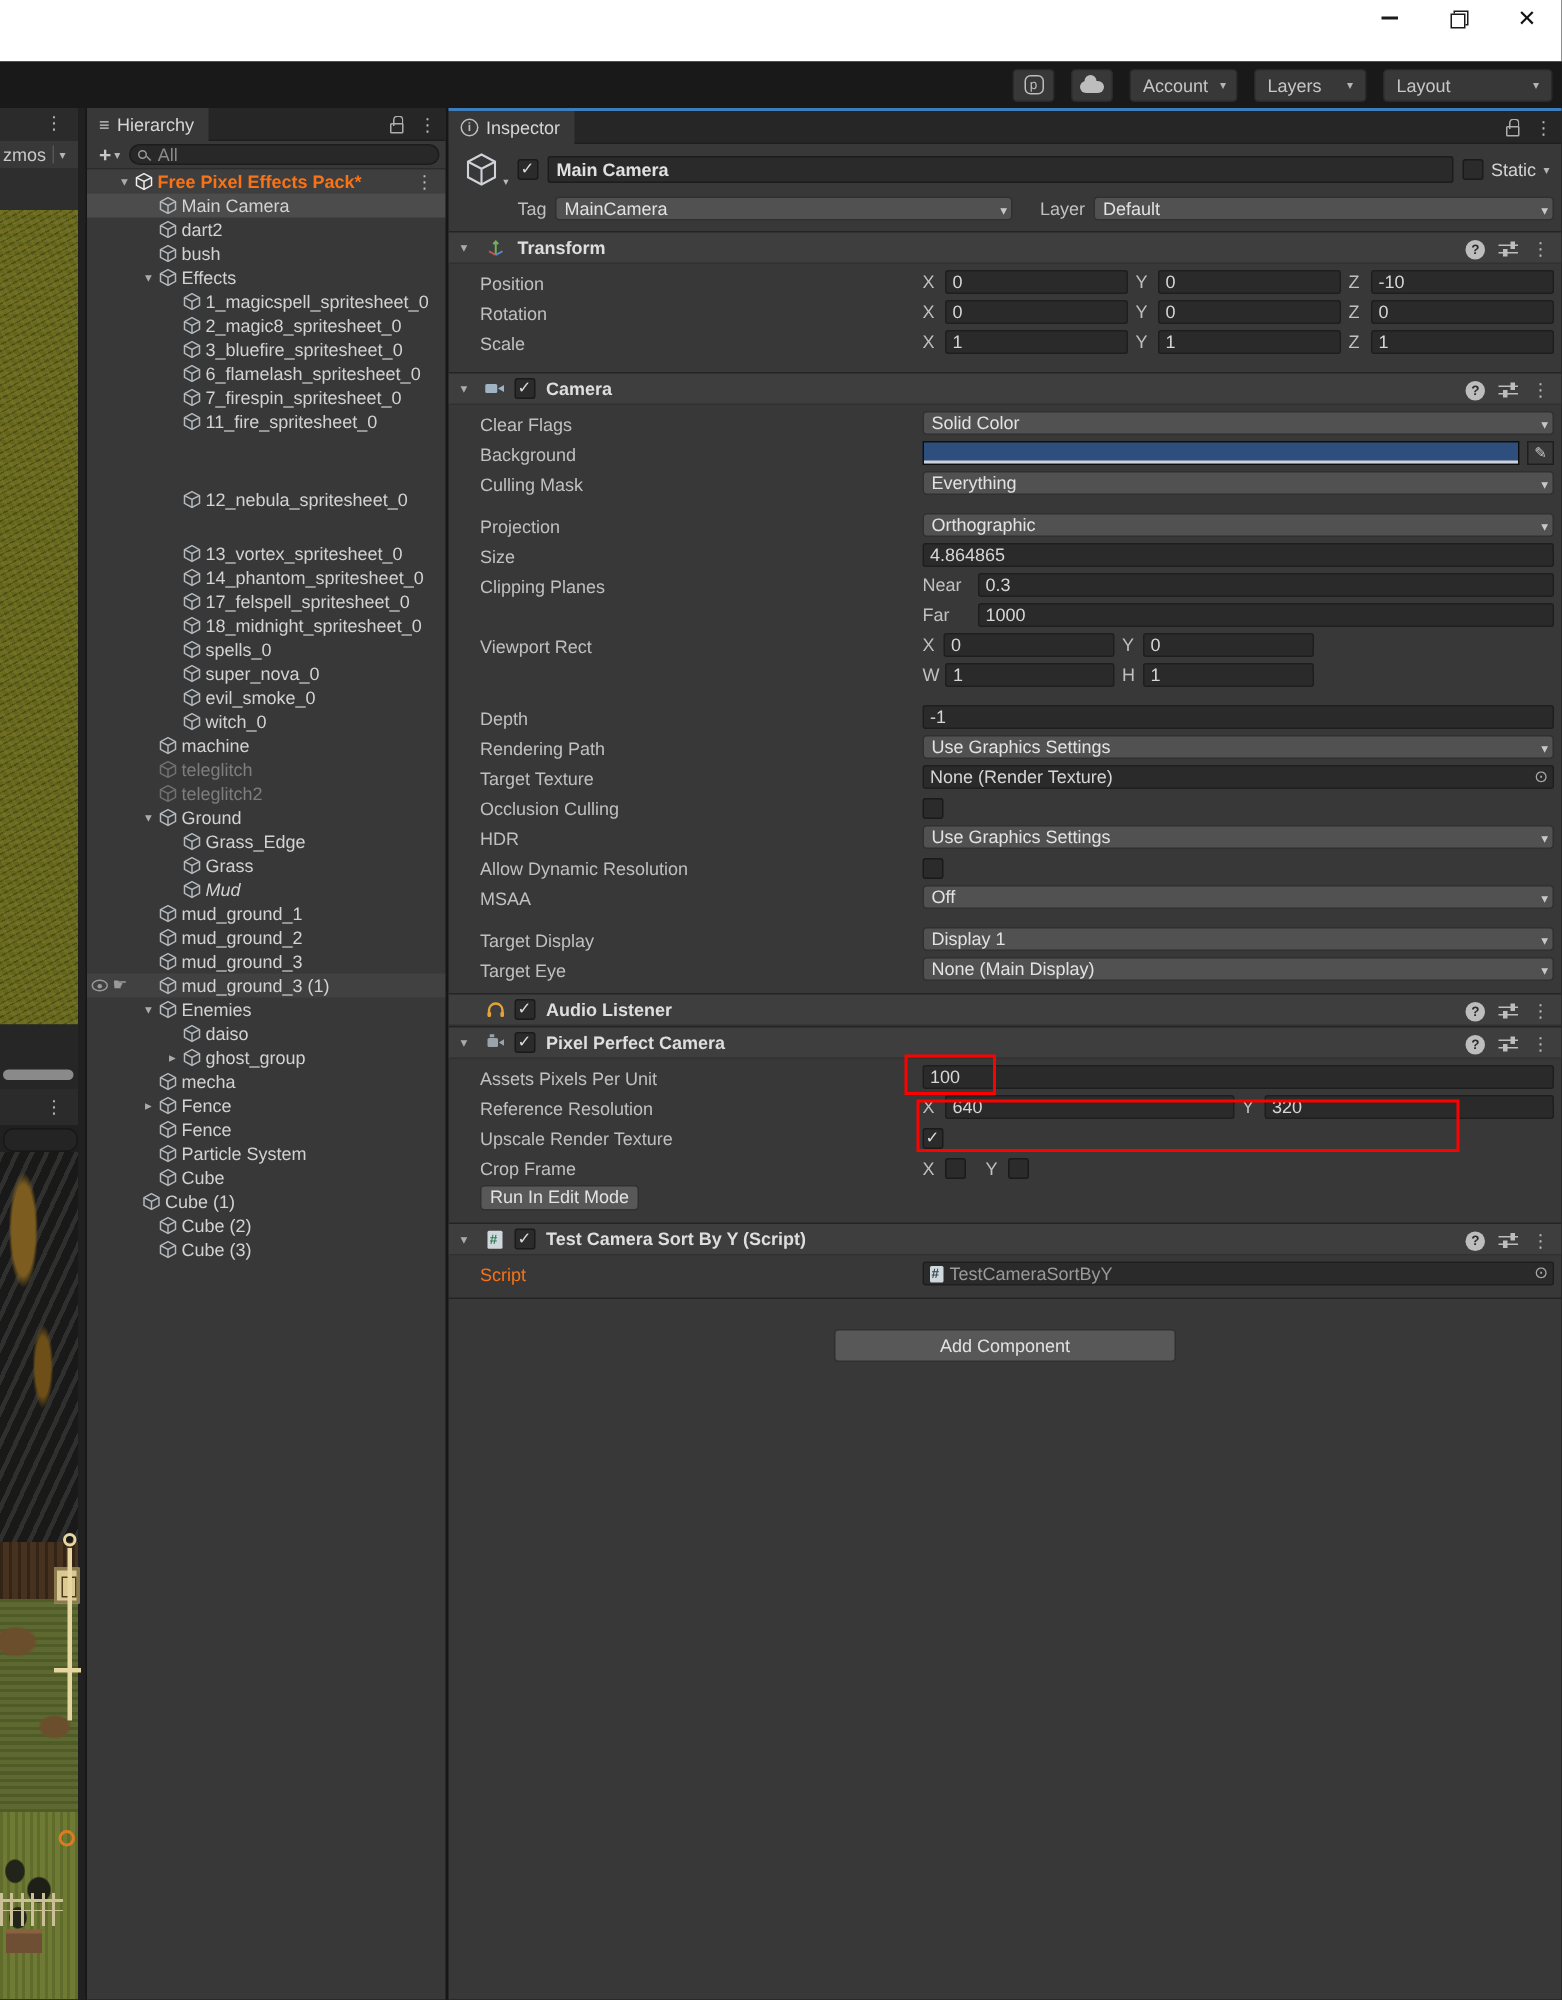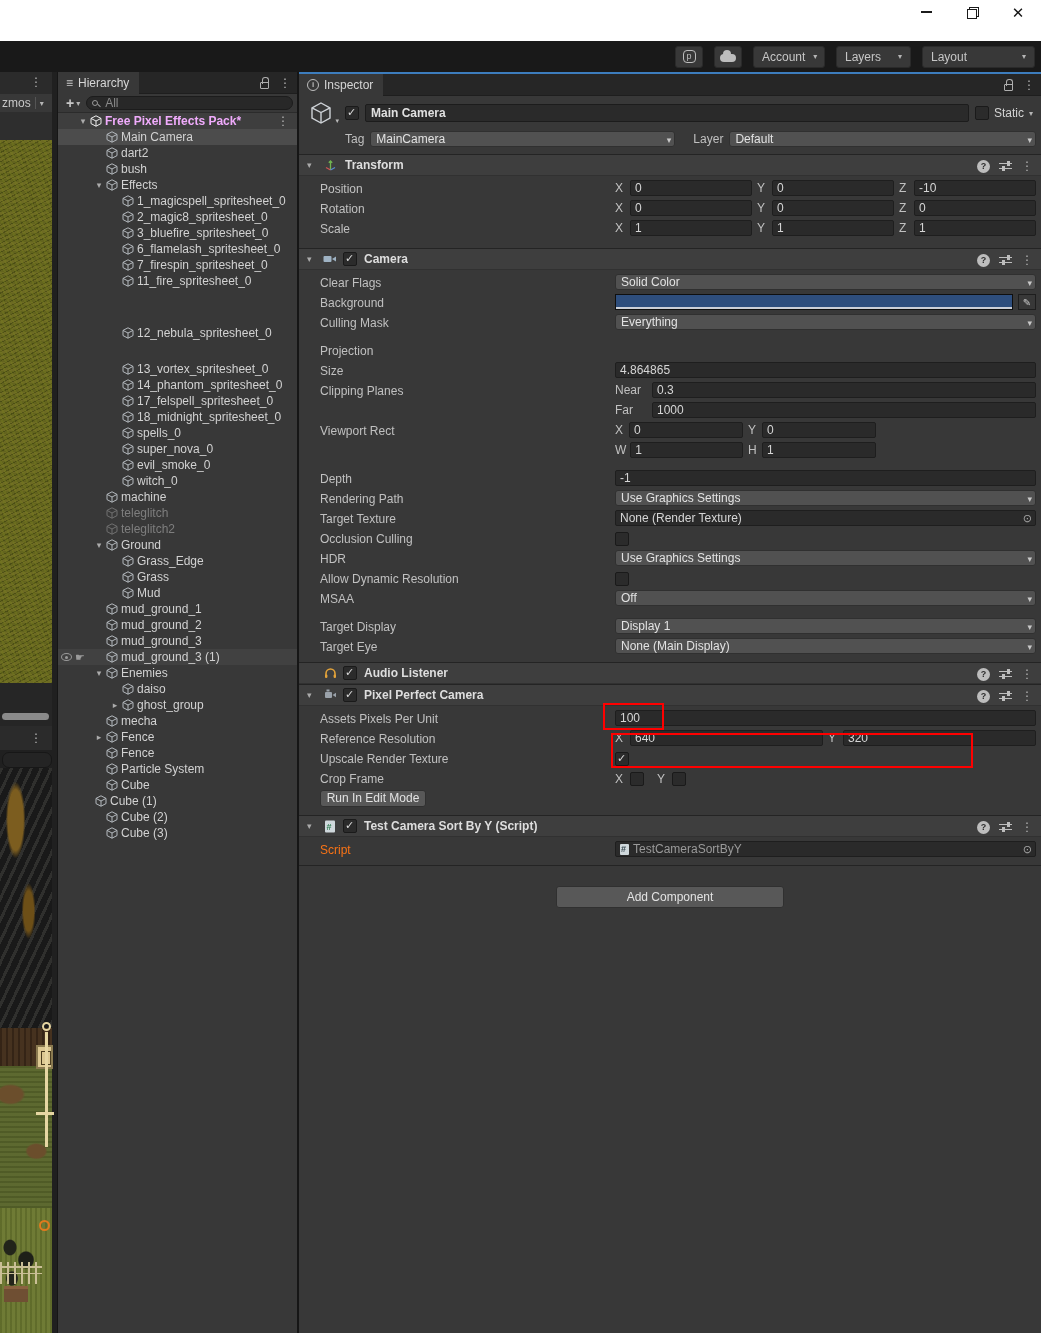--- a/index.html
+++ b/index.html
@@ -111,21 +111,21 @@
   .searchbox { position:relative; flex:1; height:14px; background:#282828; border:1px solid #1c1c1c; border-radius:7px;
     display:flex; align-items:center; padding-left:18px; color:#8a8a8a; cursor:text; }
   .ic-mag { position:absolute; left:5px; top:3px; width:6px; height:6px; border:1.2px solid #999; border-radius:50%; }
   .ic-mag::after { content:""; position:absolute; left:4px; top:4px; width:4px; height:1.2px; background:#999; transform:rotate(45deg); }
   .h-rows { position:relative; }
   .h-row { position:relative; height:16px; line-height:16px; display:flex; align-items:center; cursor:pointer; white-space:nowrap; overflow:hidden; }
   .h-row .fold { width:14px; flex:0 0 14px; font-size:9px; color:#ababab; text-align:center; }
   .h-row .hicon { width:12px; flex:0 0 12px; margin-right:3px; display:flex; align-items:center; }
   .h-row .hlabel { color:#d2d2d2; }
   .h-row.scene { background:#3e3e3e; }
-  .h-row.scene .hlabel { color:#f0abfc; font-weight:bold; }
+  .h-row.scene .hlabel { color:#f97316; font-weight:bold; }
   .h-row.selected { background:#4c4c4c; }
   .h-row.hover { background:#414141; }
   .h-row.disabled .hlabel { color:#7e7e7e; }
   .h-row .row-kebab { position:absolute; right:8px; top:0; }
   .gutter-eye { position:absolute; left:3px; top:4px; width:11px; height:8px; border:1.2px solid #9a9a9a; border-radius:50%; }
   .gutter-eye::after { content:""; position:absolute; left:3px; top:1.5px; width:3px; height:3px; background:#9a9a9a; border-radius:50%; }
   .gutter-hand { position:absolute; left:17px; top:0; color:#9a9a9a; font-size:11px; }
 
   
   .inspector { position:absolute; left:299px; top:0; width:742px; height:1261px; background:#383838;
@@ -541,21 +541,21 @@
         <div class="h-row " style="padding-left: 50px;">
           <span class="fold none"></span>
           <span class="hicon">
             <svg width="12" height="12" viewBox="0 0 12 12">
               <path d="M6 0.8 11 3.4 11 8.6 6 11.2 1 8.6 1 3.4Z" fill="none" stroke="#b4b9be" stroke-width="1"></path>
               <path d="M1 3.4 6 6 11 3.4 M6 6 6 11.2" fill="none" stroke="#b4b9be" stroke-width="1"></path>
             </svg>
           </span>
           <span class="hlabel">Grass</span>
         </div>
-        <div class="h-row " style="padding-left: 50px;">
+        <div class="h-row " style="padding-left: 50px; font-style: italic;">
           <span class="fold none"></span>
           <span class="hicon">
             <svg width="12" height="12" viewBox="0 0 12 12">
               <path d="M6 0.8 11 3.4 11 8.6 6 11.2 1 8.6 1 3.4Z" fill="none" stroke="#b4b9be" stroke-width="1"></path>
               <path d="M1 3.4 6 6 11 3.4 M6 6 6 11.2" fill="none" stroke="#b4b9be" stroke-width="1"></path>
             </svg>
           </span>
           <span class="hlabel">Mud</span>
         </div>
         <div class="h-row " style="padding-left: 34px;">
@@ -832,20 +832,23 @@
         </div>
       <div class="prow">
           <span class="plabel">Culling Mask</span>
         <div class="pval">
             <span class="dropdown" style="flex:1">Everything</span>
           </div>
         </div>
       <div class="gap8"></div>
       <div class="prow">
           <span class="plabel">Projection</span>
+        <div class="pval">
+            <span class="dropdown" style="flex:1">Orthographic</span>
+          </div>
         </div>
       <div class="prow">
           <span class="plabel">Size</span>
         <div class="pval">
             <span class="field">4.864865</span>
           </div>
         </div>
       <div class="prow">
           <span class="plabel">Clipping Planes</span>
         <div class="pval">

